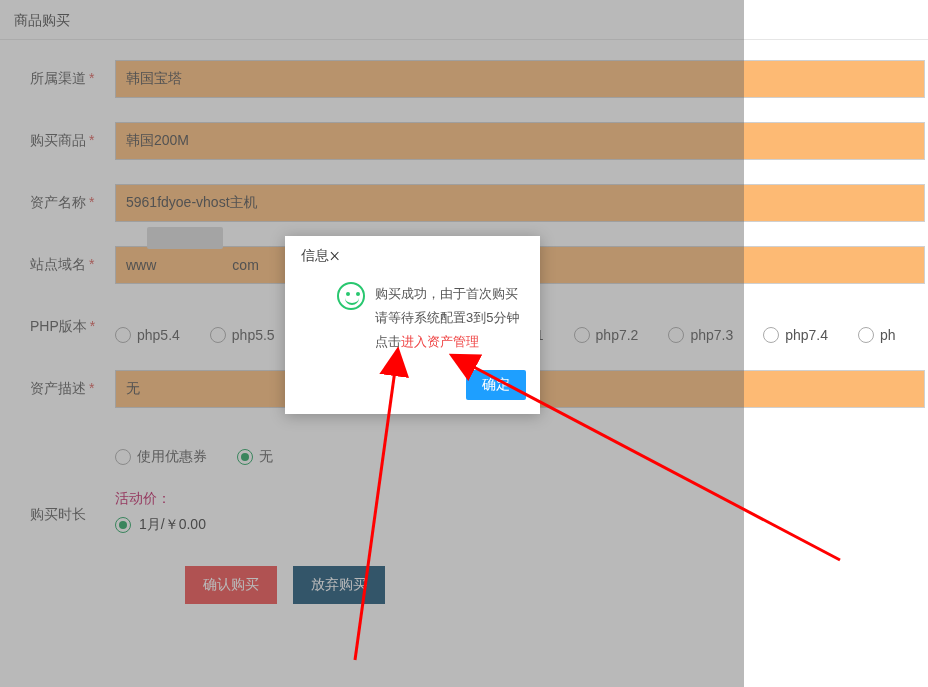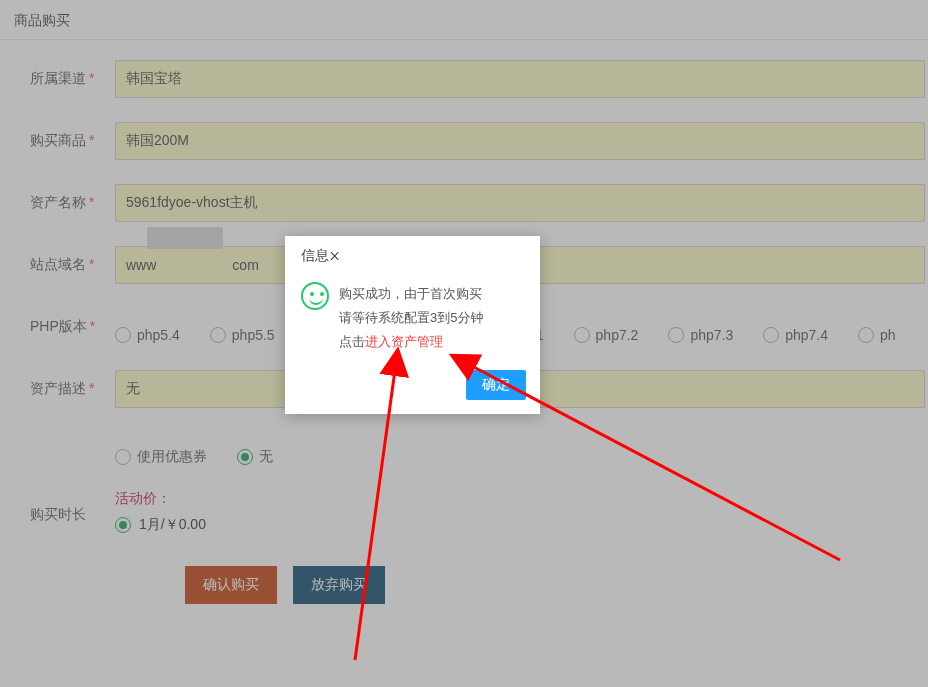--- a/index.html
+++ b/index.html
@@ -1,45 +1,45 @@
 <!DOCTYPE html>
 <html><head>
 <meta charset="utf-8">
 <style>
   * { box-sizing: border-box; margin: 0; padding: 0; }
   html, body { width: 928px; height: 687px; font-family: Arial, "Microsoft YaHei", sans-serif; background: #fff; overflow: hidden; }
-  .page { width: 928px; height: 687px; position: relative; }
+  .page { width: 744px; height: 687px; position: relative; }
   .form-area { width: 928px; height: 687px; padding: 0; }
   .header-row { height: 40px; line-height: 40px; padding-left: 14px; font-size: 14px; color: #444; border-bottom: 1px solid #e6e6e6; }
   .body { padding: 20px 3px 0 30px; }
   .row { display: flex; align-items: center; margin-bottom: 24px; }
   .label { width: 85px; font-size: 14px; color: #555; text-align: left; }
   .label .star { color: #d9534f; margin-left: 3px; }
-  .input-box { flex: 1; height: 38px; border: 1px solid #d0d0d0; background: #fef9c3; padding: 0 10px; font-size: 14px; color: #444; display: flex; align-items: center; overflow: hidden; }
+  .input-box { flex: 1; height: 38px; border: 1px solid #d0d0d0; background: #fdba74; padding: 0 10px; font-size: 14px; color: #444; display: flex; align-items: center; overflow: hidden; }
   .radio-row { display: flex; align-items: center; flex: 1; gap: 24px; height: 38px; }
   .radio-group { display: flex; align-items: flex-end; gap: 30px; margin-top: 16px; }
   .radio-item { display: flex; align-items: center; gap: 6px; font-size: 14px; color: #555; cursor: pointer; }
   .radio-shape { width: 16px; height: 16px; border: 1px solid #aaa; border-radius: 50%; position: relative; flex-shrink: 0; }
   .radio-shape.checked { border-color: #18a058; }
   .radio-shape.checked::after { content: ""; position: absolute; width: 8px; height: 8px; background: #18a058; border-radius: 50%; top: 3px; left: 3px; }
   .coupon-row { padding-left: 85px; }
   .buy-row .label { padding-top: 4px; margin-top: 12px; }
   .buy-content { display: flex; flex-direction: column; gap: 8px; }
   .price-title { color: #be185d; font-size: 14px; }
   .price-radio { display: flex; align-items: center; gap: 8px; font-size: 14px; color: #333; }
   .actions { padding-left: 155px; margin-top: 32px; display: flex; gap: 16px; }
   .btn { height: 38px; padding: 0 18px; font-size: 14px; color: #fff; border: none; cursor: pointer; display: inline-flex; align-items: center; }
-  .btn-primary { background: #c2410c; }
+  .btn-primary { background: #ef4444; }
   .btn-danger  { background: #0c4a6e; }
   .overlay { position: absolute; inset: 0; background: rgba(100,100,100,0.45); }
   .dialog { position: absolute; left: 285px; top: 236px; width: 255px; background: #fff; box-shadow: 0 2px 14px rgba(0,0,0,0.25); }
   .dialog-header { display: flex; align-items: center; padding: 10px 12px 0 16px; font-family: Liberation Serif, serif; }
   .dialog-title { font-size: 14px; color: #444; }
   .close-x { font-size: 20px; color: #333; cursor: pointer; line-height: 1; font-weight: 500; }
-  .dialog-body { display: flex; padding: 16px 16px 8px 16px; gap: 10px; }
+  .dialog-body { display: flex; padding: 16px 16px 8px 16px; gap: 10px; margin-left: 36px; }
   .dialog-icon { width: 28px; height: 28px; border: 2px solid #28c76f; border-radius: 50%; position: relative; flex-shrink: 0; }
   .dialog-icon::before, .dialog-icon::after { content: ""; position: absolute; width: 4px; height: 4px; background: #28c76f; border-radius: 50%; top: 8px; }
   .dialog-icon::before { left: 7px; }
   .dialog-icon::after  { left: 17px; }
   .dialog-icon .smile { position: absolute; width: 14px; height: 7px; border: 2px solid #28c76f; border-top: none; border-left: none; border-right: none; border-radius: 0 0 10px 10px; left: 6px; top: 14px; }
   .dialog-lines { font-size: 13px; color: #555; line-height: 24px; }
   .dialog-link { color: #ef4444; cursor: pointer; }
   .dialog-footer { display: flex; justify-content: flex-end; padding: 8px 14px 14px 14px; }
   .btn-ok { background: #1e9fff; padding: 0 16px; height: 30px; font-size: 14px; border-radius: 2px; }
   .arrows { position: absolute; inset: 0; pointer-events: none; }

